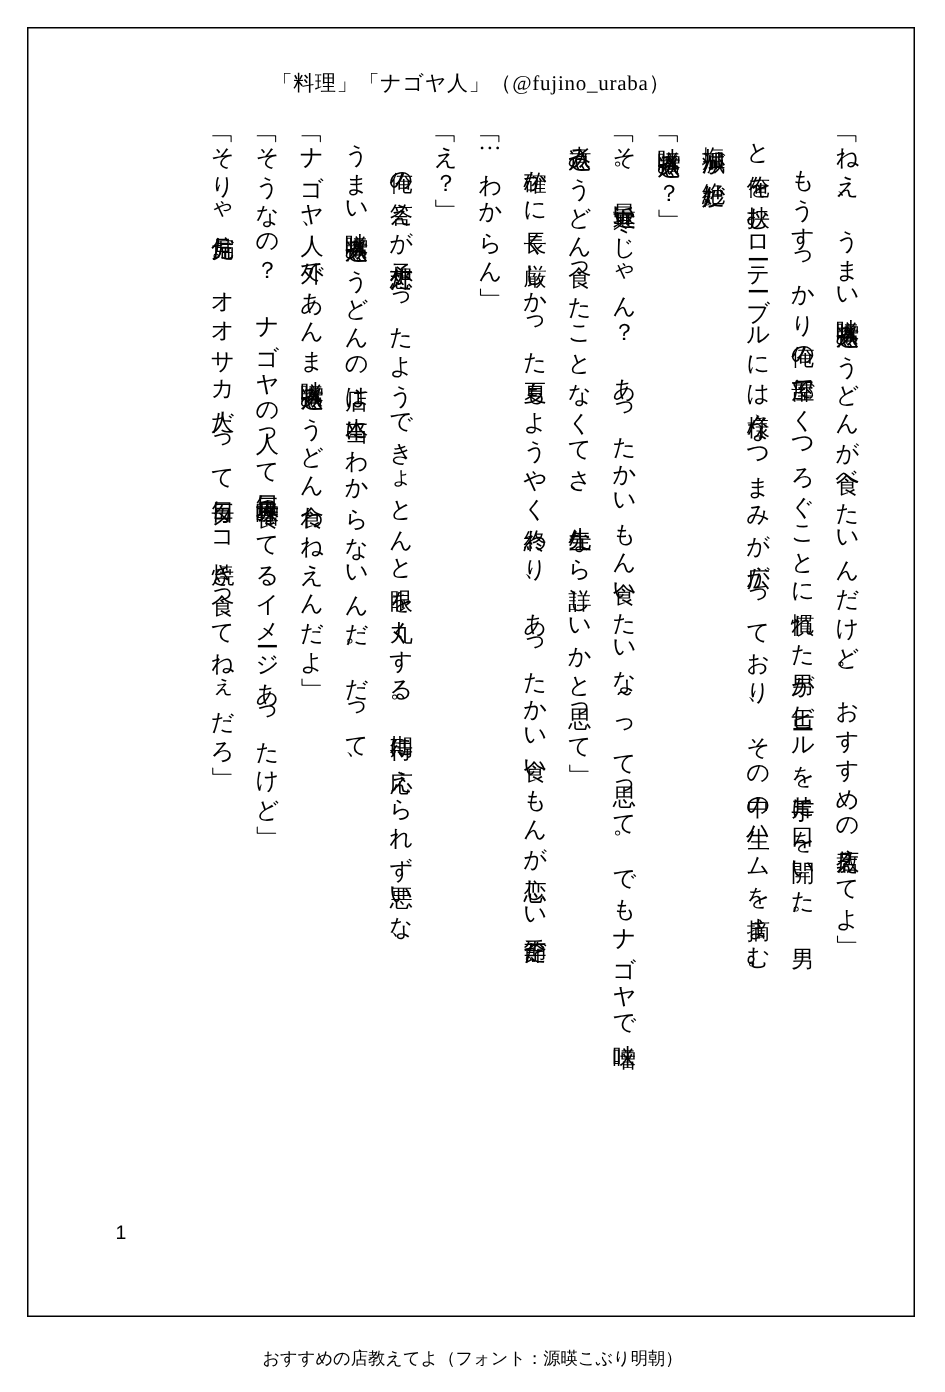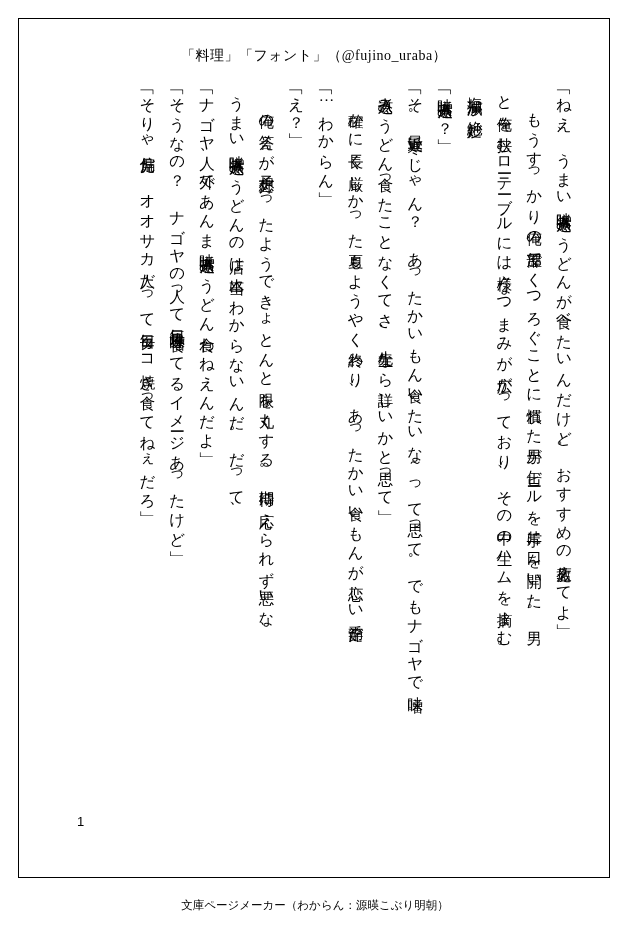--- a/index.html
+++ b/index.html
@@ -75,21 +75,21 @@
     width: 630px;
     text-align: center;
     font-size: 11.5px;
     color: #000000;
   }
 </style>
 </head>
 <body>
 
 <div class="page">
-  <div class="header">「料理」「フォント」（@fujino_uraba）</div>
+  <div class="header">「料理」「ナゴヤ人」（@fujino_uraba）</div>
 
   <div class="body-area">
     <div class="vline">「ねえ、うまい味噌煮込みうどんが食べたいんだけど。おすすめの店教えてよ」</div>
     <div class="vline indent">もうすっかり俺の部屋でくつろぐことに慣れた男が缶ビールを片手に口を開いた。男</div>
     <div class="vline">と俺を挟むローテーブルには様々なつまみが広がっており、その中の生ハムを摘まむ。</div>
     <div class="vline">塩加減が絶妙だ。</div>
     <div class="vline">「味噌煮込み？」</div>
     <div class="vline">「そ。最近寒いじゃん？ あったかいもん食いたいな～って思って。でもナゴヤで味噌</div>
     <div class="vline">煮込みうどん食ったことなくてさ、先生なら詳しいかと思って」</div>
     <div class="vline indent">確かに長く厳しかった夏もようやく終わり、あったかい食いもんが恋しい季節だ。</div>
@@ -98,13 +98,13 @@
     <div class="vline indent">俺の答えが予想外だったようできょとんと眼を丸くする。期待に応えられず悪いな、</div>
     <div class="vline">うまい味噌煮込みうどんの店は本当にわからないんだ。だって、</div>
     <div class="vline">「ナゴヤ人、外であんま味噌煮込みうどん食わねえんだよ」</div>
     <div class="vline">「そうなの？ ナゴヤの人って毎日赤味噌食ってるイメージあったけど」</div>
     <div class="vline">「そりゃ偏見だ。オオサカ人だって毎日タコ焼き食ってねぇだろ」</div>
   </div>
 
   <div class="page-number">1</div>
 </div>
 
-<div class="footer">文庫ページメーカー（わからん：源暎こぶり明朝）</div>
+<div class="footer">おすすめの店教えてよ（フォント：源暎こぶり明朝）</div>
 
 </body></html>

